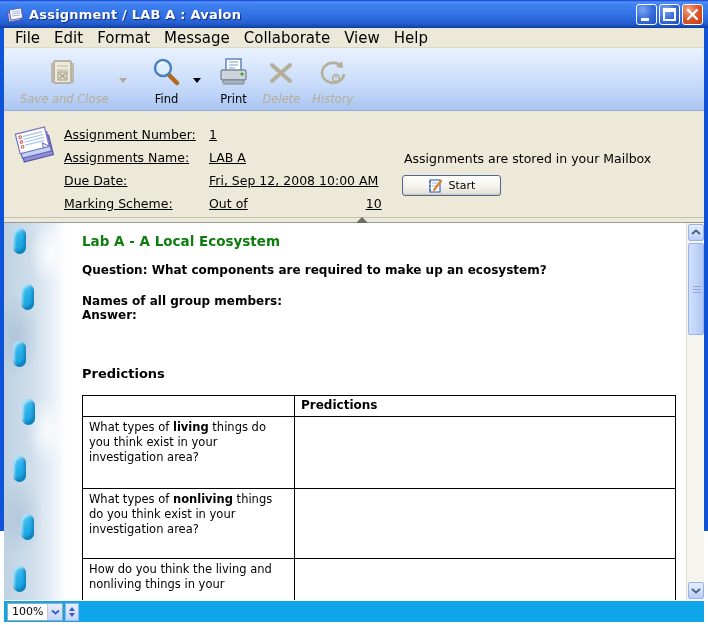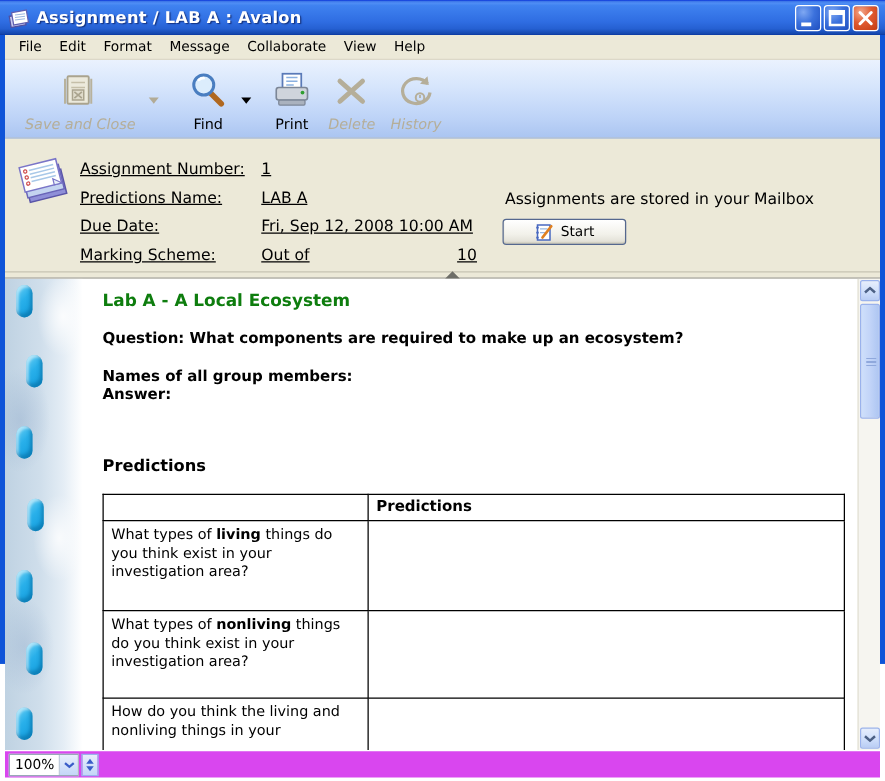--- a/index.html
+++ b/index.html
@@ -18,21 +18,21 @@
   .title-icon{ width:18px; height:18px; flex:0 0 auto; }
   .winbtns{ position:absolute; right:5px; top:4px; display:flex; gap:2px; }
   .winbtn{ width:21px; height:21px; border:1px solid #fff; border-radius:3px; position:relative;
     background:radial-gradient(circle at 30% 25%,#7fa8f2 0%,#3c72dd 45%,#1f4fc0 100%); }
   .winbtn.close{ background:radial-gradient(circle at 30% 25%,#f2a88c 0%,#e05a30 45%,#c33a10 100%); }
   .winbtn svg{ position:absolute; left:0; top:0; }
 
   
   .menubar{ height:20px; background:#ece9d8; display:flex; align-items:center; padding-left:4px;
     border-bottom:1px solid #dcd8c8; }
-  .menu-item{ font-size:11px; color:#000; padding:2px 7px; cursor:default; }
+  .menu-item{ font-size:15px; color:#000; padding:2px 7px; cursor:default; }
 
   
   .toolbar{ height:63px; background:linear-gradient(180deg,#eaf2fe 0%,#d6e5fc 35%,#bdd3f7 75%,#abc5f1 100%);
     display:flex; align-items:flex-start; padding:6px 0 0 10px; border-bottom:1px solid #96aed6; }
   .tbtn{ display:flex; flex-direction:column; align-items:center; padding:2px 6px; }
   .tbtn .ticon{ height:34px; display:flex; align-items:center; justify-content:center; }
   .tbtn .tlabel{ font-size:11.5px; margin-top:2px; color:#000; }
   .tbtn.disabled .tlabel{ color:#b5ae99;font-style:italic; }
   .tdrop{ width:16px; height:40px; display:flex; align-items:center; justify-content:center; margin-top:6px; }
   .arrow-down{ width:0; height:0; border-left:4px solid transparent; border-right:4px solid transparent; border-top:5px solid #000; }
@@ -96,21 +96,21 @@
   .sb-btn{ position:absolute; left:1px; width:16px; height:17px; border:1px solid #9ab2ec; border-radius:2px;
     background:linear-gradient(180deg,#e7eefc 0%,#cfdffb 55%,#b9cdf4 100%);
     display:flex; align-items:center; justify-content:center; }
   .sb-up{ top:1px; } .sb-down{ bottom:1px; }
   .sb-thumb{ position:absolute; left:1px; top:20px; width:16px; height:92px; border:1px solid #9ab2ec; border-radius:2px;
     background:linear-gradient(90deg,#cfe0fb 0%,#c2d4f8 50%,#aec6f2 100%); }
   .sb-grip{ position:absolute; left:4px; top:42px; width:8px; height:8px;
     background:repeating-linear-gradient(180deg,#8fa8dc 0px,#8fa8dc 1px,transparent 1px,transparent 3px); }
 
   
-  .statusbar{ height:22px; background:#d946ef; border-top:1px solid #fff; display:flex; align-items:center; padding-left:3px; }
+  .statusbar{ height:22px; background:#0ea5e9; border-top:1px solid #fff; display:flex; align-items:center; padding-left:3px; }
   .zoom-group{ display:flex; align-items:center; height:18px; border:1px solid #98a8b8; background:#fff; padding:0; }
   .zoom-value{ font-size:11px; padding:0 4px; min-width:34px; }
   .zoom-drop{ width:15px; height:16px; border-left:1px solid #c0ccdc;
     background:linear-gradient(180deg,#e7eefc,#c4d6f8); display:flex; align-items:center; justify-content:center; }
   .zoom-spin{ width:14px; height:18px; margin-left:2px; border:1px solid #9ab2ec;
     background:linear-gradient(180deg,#e7eefc,#c4d6f8); display:flex; flex-direction:column; align-items:center; justify-content:center; gap:2px; }
   .tri-up{ width:0;height:0;border-left:3px solid transparent;border-right:3px solid transparent;border-bottom:4px solid #3a5cc8; }
   .tri-dn{ width:0;height:0;border-left:3px solid transparent;border-right:3px solid transparent;border-top:4px solid #3a5cc8; }
 </style>
 </head>
@@ -239,21 +239,21 @@
         <circle cx="10" cy="21" r="1.3" fill="none" stroke="#d05050" stroke-width="1"></circle>
         <path d="M30 22 Q34 25 36 27 L30 27 Z" fill="#e8f0f8" stroke="#7a75c8" stroke-width="1"></path>
       </g>
     </svg>
     <div class="info-grid">
       <div class="info-row">
         <span class="info-label">Assignment Number:</span>
         <span class="info-value">1</span>
       </div>
       <div class="info-row">
-        <span class="info-label">Predictions Name:</span>
+        <span class="info-label">Assignments Name:</span>
         <span class="info-value">LAB A</span>
       </div>
       <div class="info-row">
         <span class="info-label">Due Date:</span>
         <span class="info-value">Fri, Sep 12, 2008 10:00 AM</span>
       </div>
       <div class="info-row">
         <span class="info-label">Marking Scheme:</span>
         <span class="info-value">Out of</span>
         <span class="info-marks">10</span>

